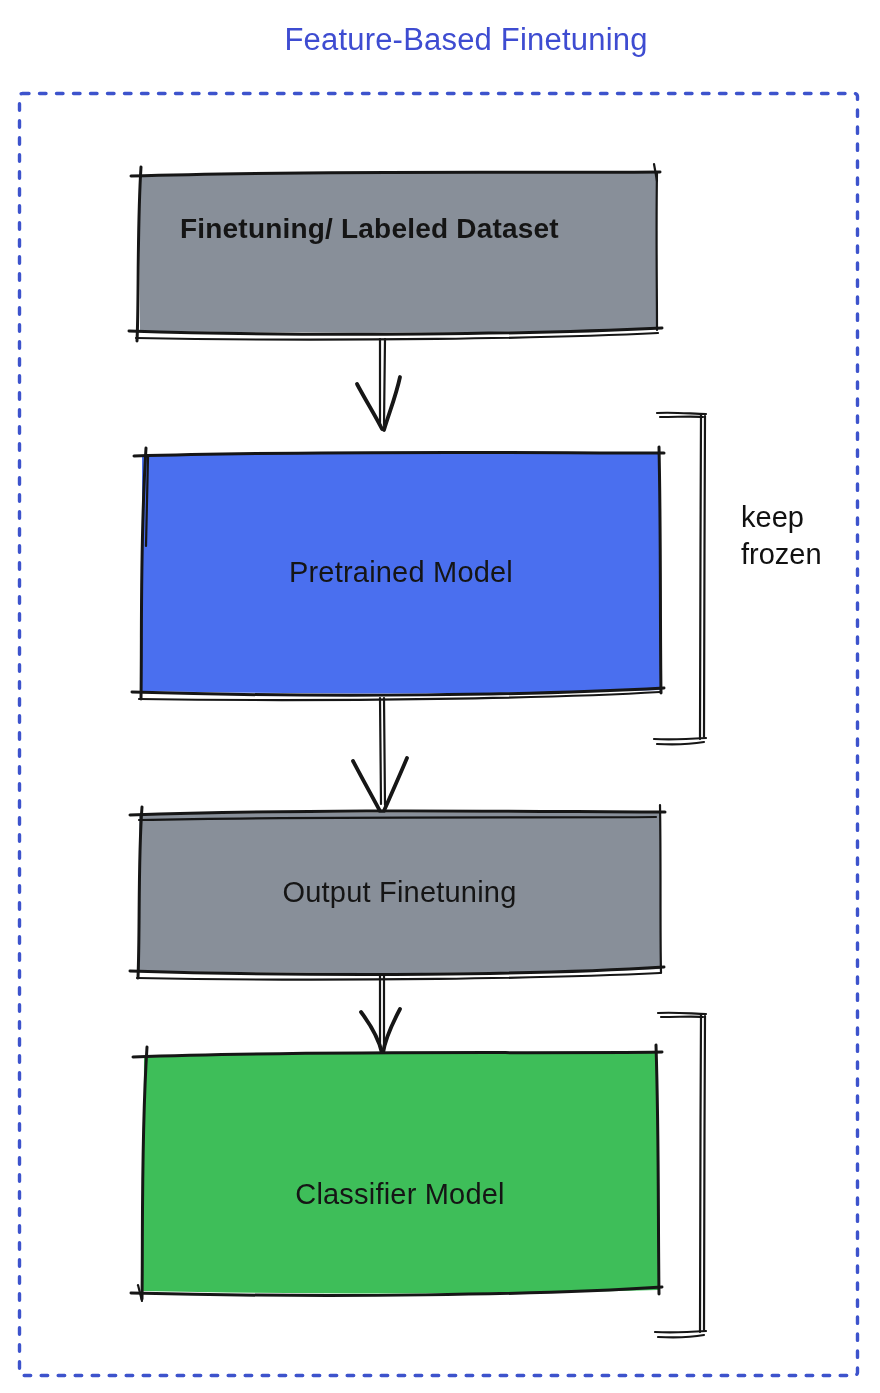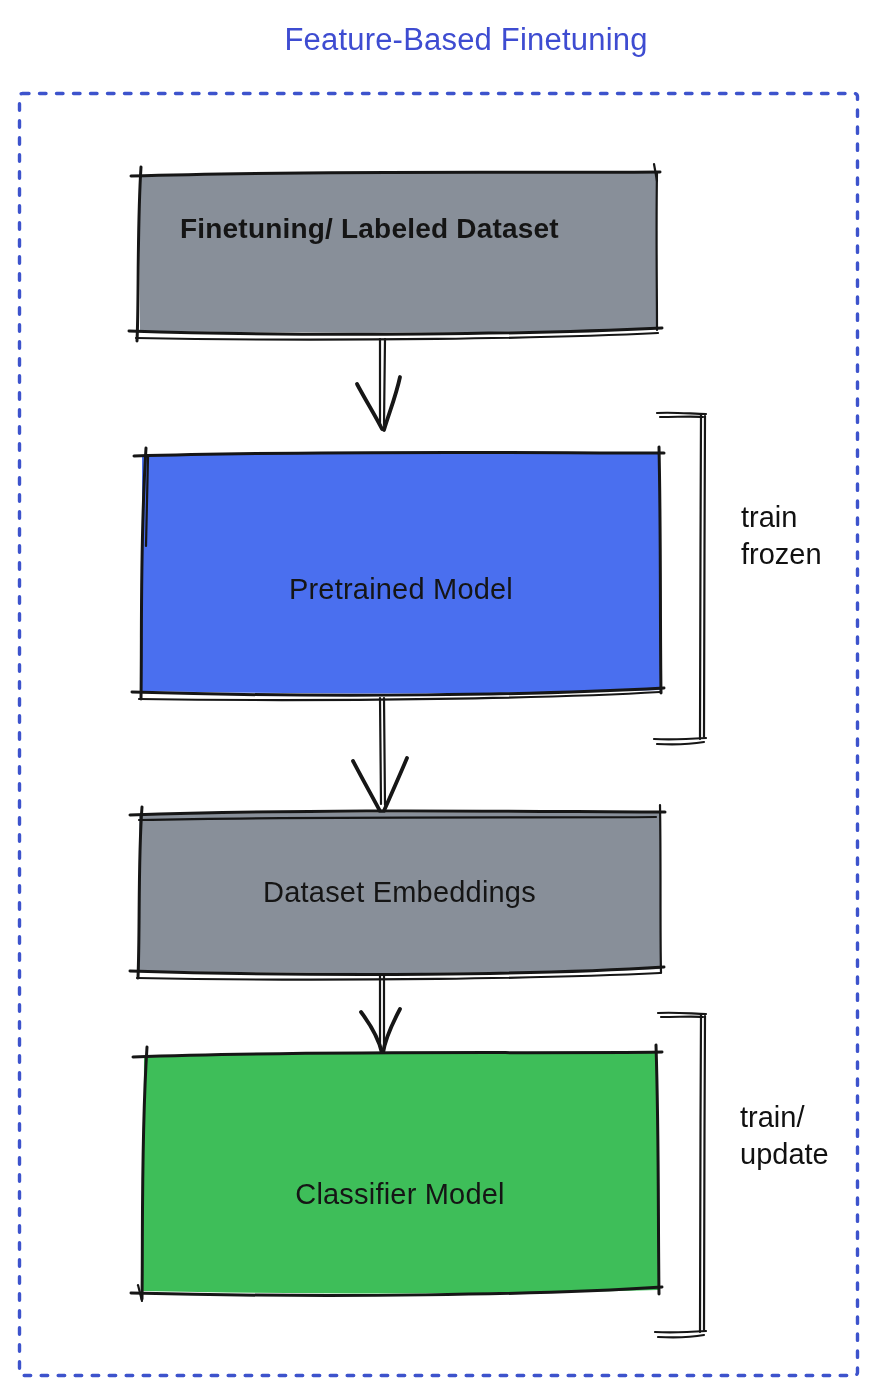--- a/index.html
+++ b/index.html
@@ -63,21 +63,21 @@
     justify-content: center;
     text-align: center;
   }
   #label-dataset {
     left: 180px;
     top: 213px;
     font-size: 28px;
     font-weight: bold;
   }
   #label-pretrained {
-    left: 140px; top: 469px; width: 522px; height: 240px;
+    left: 140px; top: 452px; width: 522px; height: 240px;
   }
   #label-embeddings {
     left: 137px; top: 812px; width: 525px; height: 160px;
   }
   #label-classifier {
     left: 140px; top: 1052px; width: 520px; height: 284px;
   }
   .annotation-label {
     position: absolute;
     color: #111111;
@@ -182,23 +182,21 @@
       <path class="ink-thin" d="M655,1332 C675,1333 691,1332 706,1331"></path>
       <path class="ink-thin" d="M658,1337 C678,1338 693,1337 704,1335"></path>
     </g>
 
   </svg>
 
   <div id="label-dataset" class="node-label">Finetuning/ Labeled Dataset</div>
 
   <div id="label-pretrained" class="node-label centered">Pretrained Model</div>
 
-  <div id="label-embeddings" class="node-label centered">Dataset Embeddings</div>
+  <div id="label-embeddings" class="node-label centered">Output Finetuning</div>
 
   <div id="label-classifier" class="node-label centered">Classifier Model</div>
 
-  <div id="label-keep-frozen" class="annotation-label">train
+  <div id="label-keep-frozen" class="annotation-label">keep
 frozen</div>
 
-  <div id="label-train-update" class="annotation-label">train/
-update</div>
 
 </div>
 
 </body></html>

